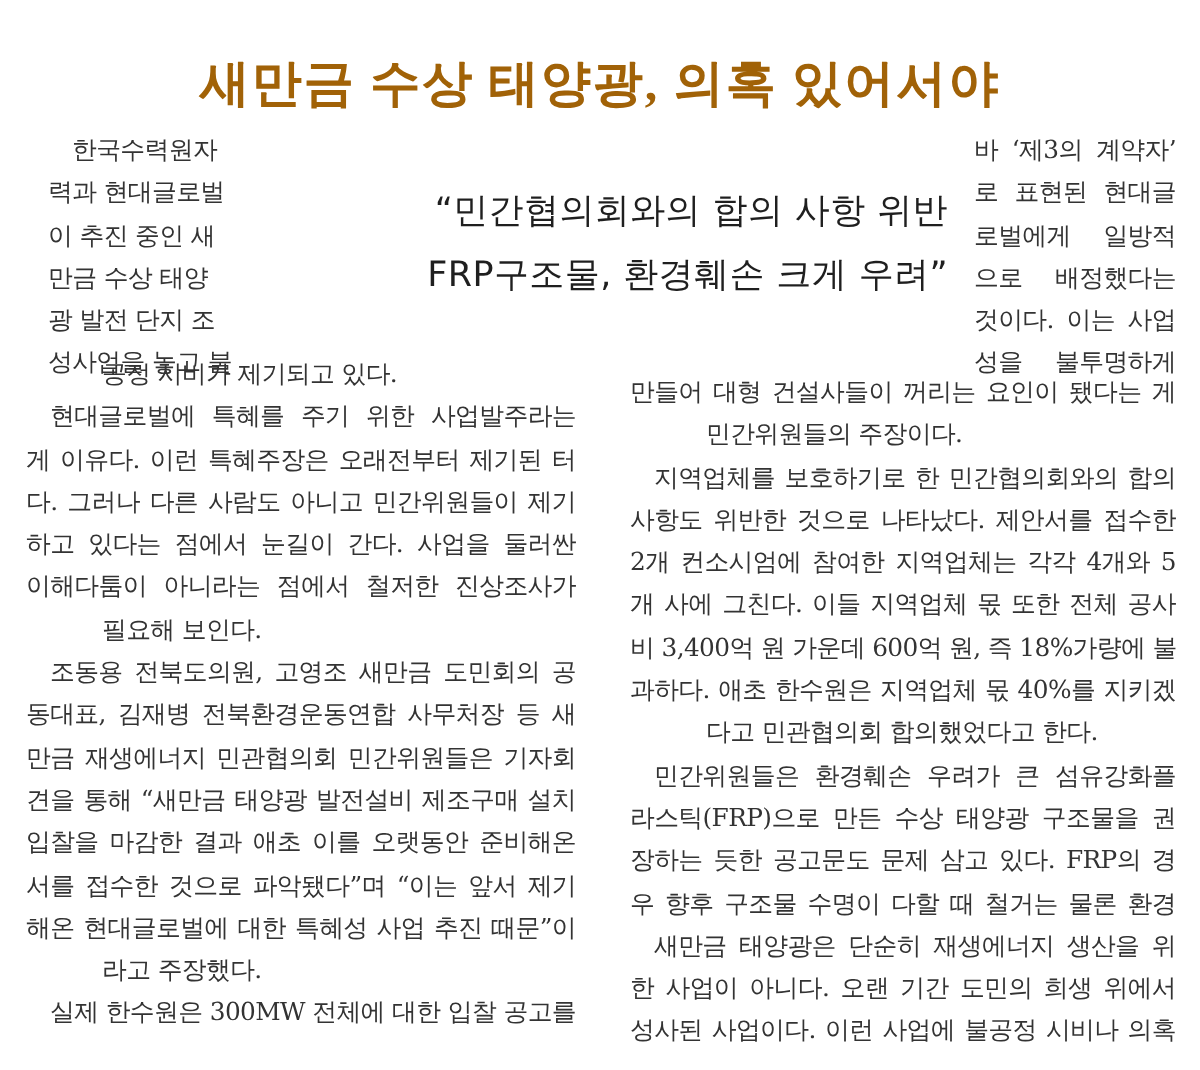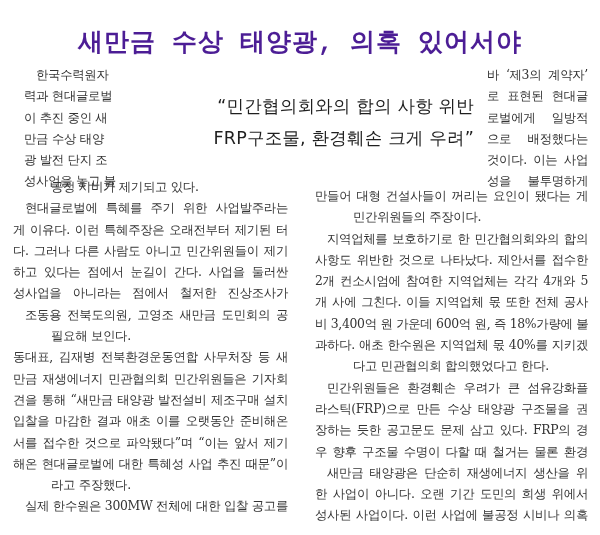--- a/index.html
+++ b/index.html
@@ -14,25 +14,25 @@
       overflow: hidden;
       color: #2a2a2a;
       font-family: "DejaVu Serif", "Liberation Serif", serif;
     }
     .headline {
       position: absolute;
       left: 0;
       top: 8px;
       width: 600px;
       text-align: center;
-      font-family: Liberation Mono, monospace;
+      font-family: Liberation Serif, serif;
       font-weight: bold;
       font-size: 25px;
       letter-spacing: 1px;
-      color: #4c1d95;
+      color: #a16207;
     }
     .col {
       position: absolute;
       font-size: 12.4px;
       line-height: 21.3px;
       color: #333;
       letter-spacing: -0.3px;
     }
     .col .ln {
       display: block;
@@ -93,23 +93,23 @@
   <span class="ln">것이다. 이는 사업</span>
   <span class="ln">성을 불투명하게</span>
 </div>
 
 <div class="col" id="col-left">
   <span class="ln last">공정 시비가 제기되고 있다.</span>
   <span class="ln indent">현대글로벌에 특혜를 주기 위한 사업발주라는</span>
   <span class="ln">게 이유다. 이런 특혜주장은 오래전부터 제기된 터</span>
   <span class="ln">다. 그러나 다른 사람도 아니고 민간위원들이 제기</span>
   <span class="ln">하고 있다는 점에서 눈길이 간다. 사업을 둘러싼</span>
-  <span class="ln">성사업을 아니라는 점에서 철저한 진상조사가</span>
+  <span class="ln">이해다툼이 아니라는 점에서 철저한 진상조사가</span>
+  <span class="ln last">필요해 보인다.</span>
   <span class="ln indent">조동용 전북도의원, 고영조 새만금 도민회의 공</span>
-  <span class="ln last">필요해 보인다.</span>
   <span class="ln">동대표, 김재병 전북환경운동연합 사무처장 등 새</span>
   <span class="ln">만금 재생에너지 민관협의회 민간위원들은 기자회</span>
   <span class="ln">견을 통해 “새만금 태양광 발전설비 제조구매 설치</span>
   <span class="ln">입찰을 마감한 결과 애초 이를 오랫동안 준비해온</span>
   <span class="ln">서를 접수한 것으로 파악됐다”며 “이는 앞서 제기</span>
   <span class="ln">해온 현대글로벌에 대한 특혜성 사업 추진 때문”이</span>
   <span class="ln last">라고 주장했다.</span>
   <span class="ln indent">실제 한수원은 300MW 전체에 대한 입찰 공고를</span>
 
 </div>

